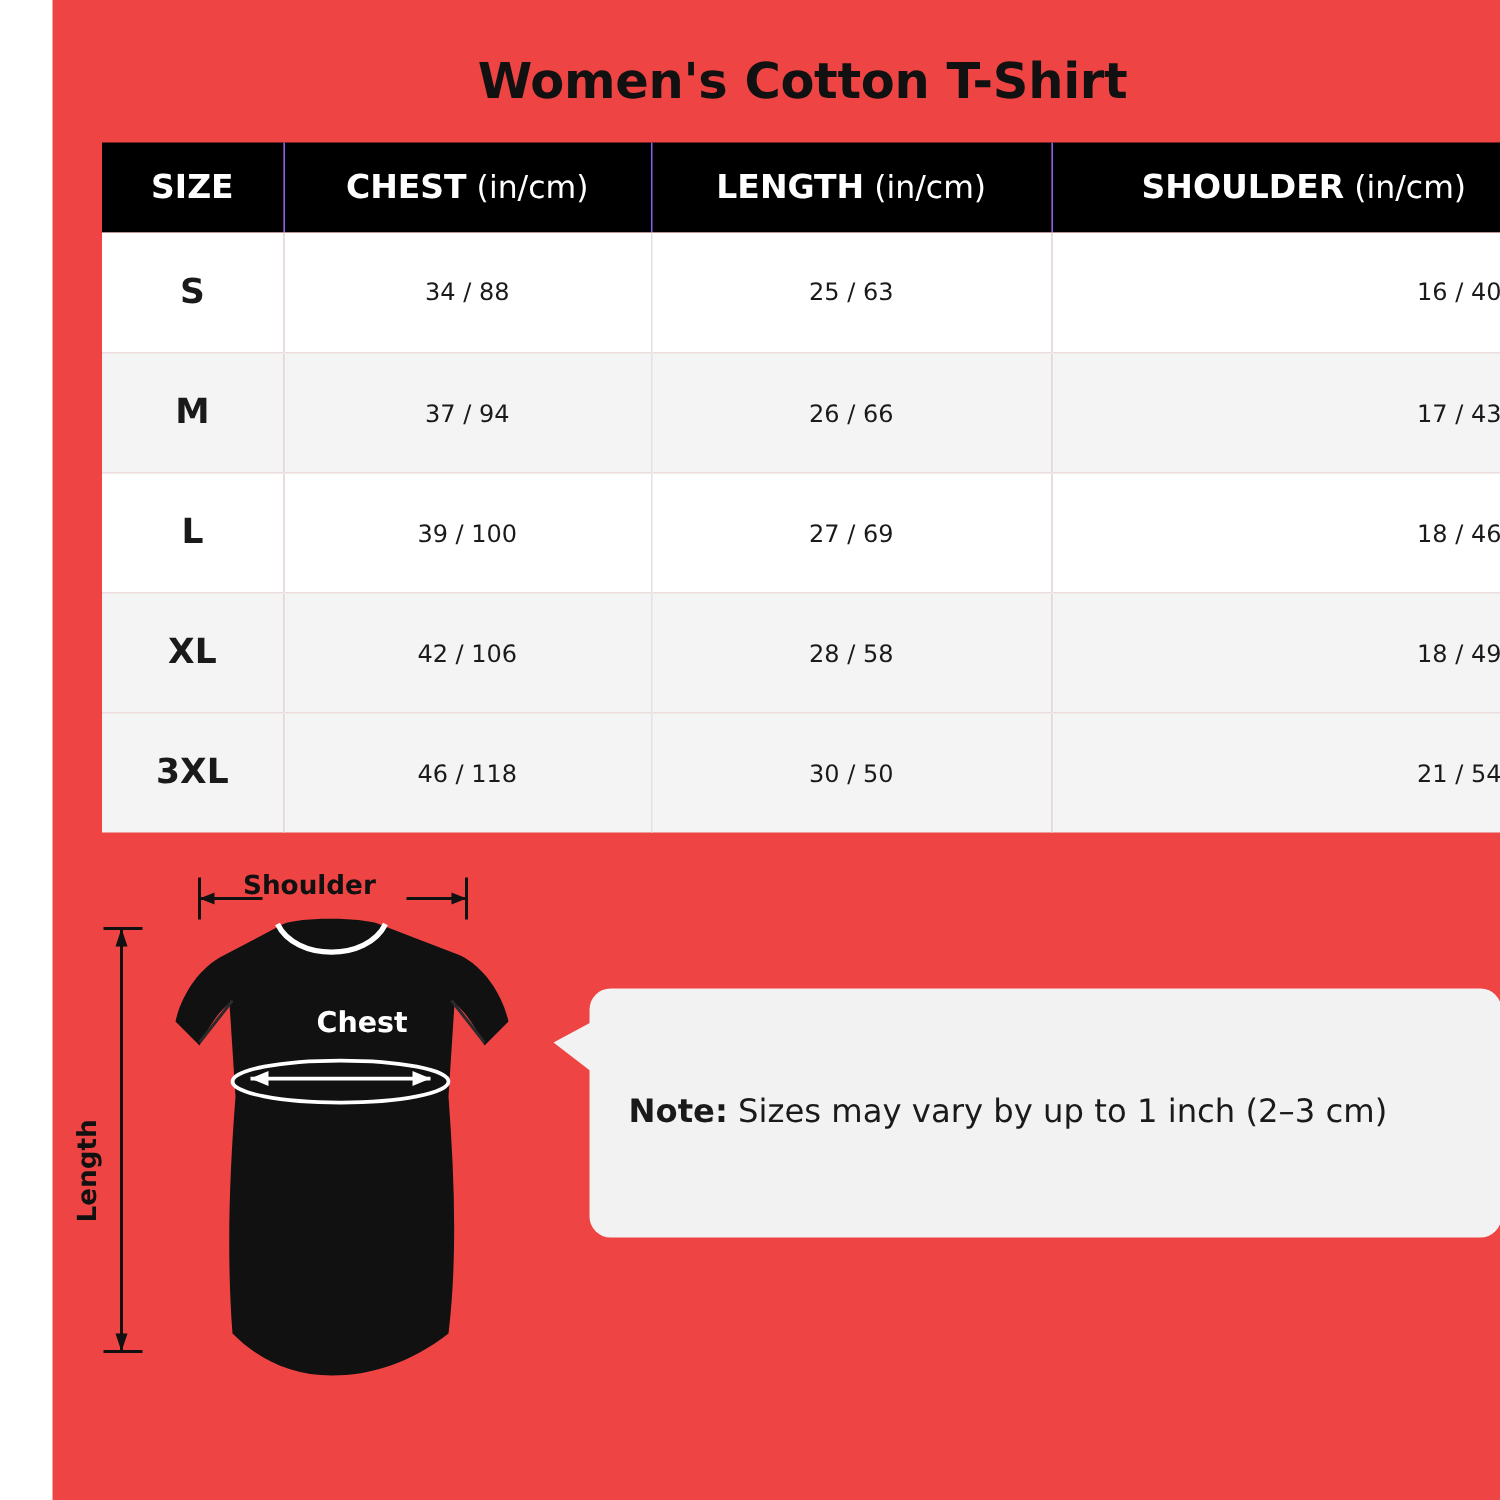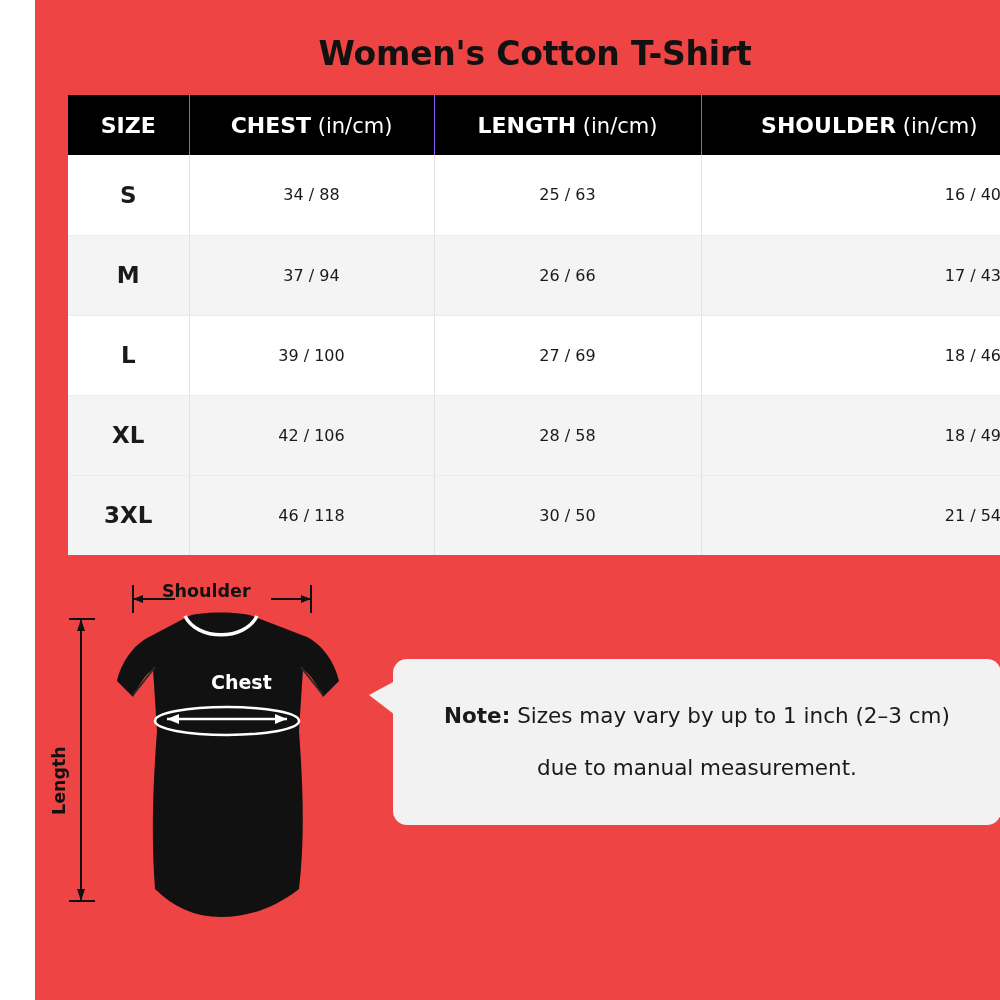--- a/index.html
+++ b/index.html
@@ -93,21 +93,21 @@
   .callout {
     position: absolute;
     left: 358px;
     top: 88px;
     width: 608px;
     height: 166px;
     background: #f2f2f2;
     border-radius: 14px;
     display: flex;
     flex-direction: column;
-    align-items: center;
+    align-items: flex-start;
     justify-content: center;
     gap: 26px;
     padding: 0 26px;
   }
   .callout .line {
     font-size: 21.5px;
     color: #1a1a1a;
     text-align: center;
     line-height: 1.2;
   }
@@ -260,18 +260,17 @@
       </svg>
     </div>
 
     <div class="label-shoulder" style="position:absolute; left:127px; top:10px;">Shoulder</div>
     <div class="label-length" style="position:absolute; left:14px; top:244px;">Length</div>
     <div class="label-chest" style="position:absolute; left:176px; top:100px;">Chest</div>
 
     <div class="callout-tail"></div>
     <div class="callout">
       <div class="line"><b>Note:</b><span> Sizes may vary by up to 1 inch (2–3 cm)</span></div>
-      <div class="line">due to manual measurement.</div>
     </div>
 
   </div>
 
 </div>
 
 </body></html>

